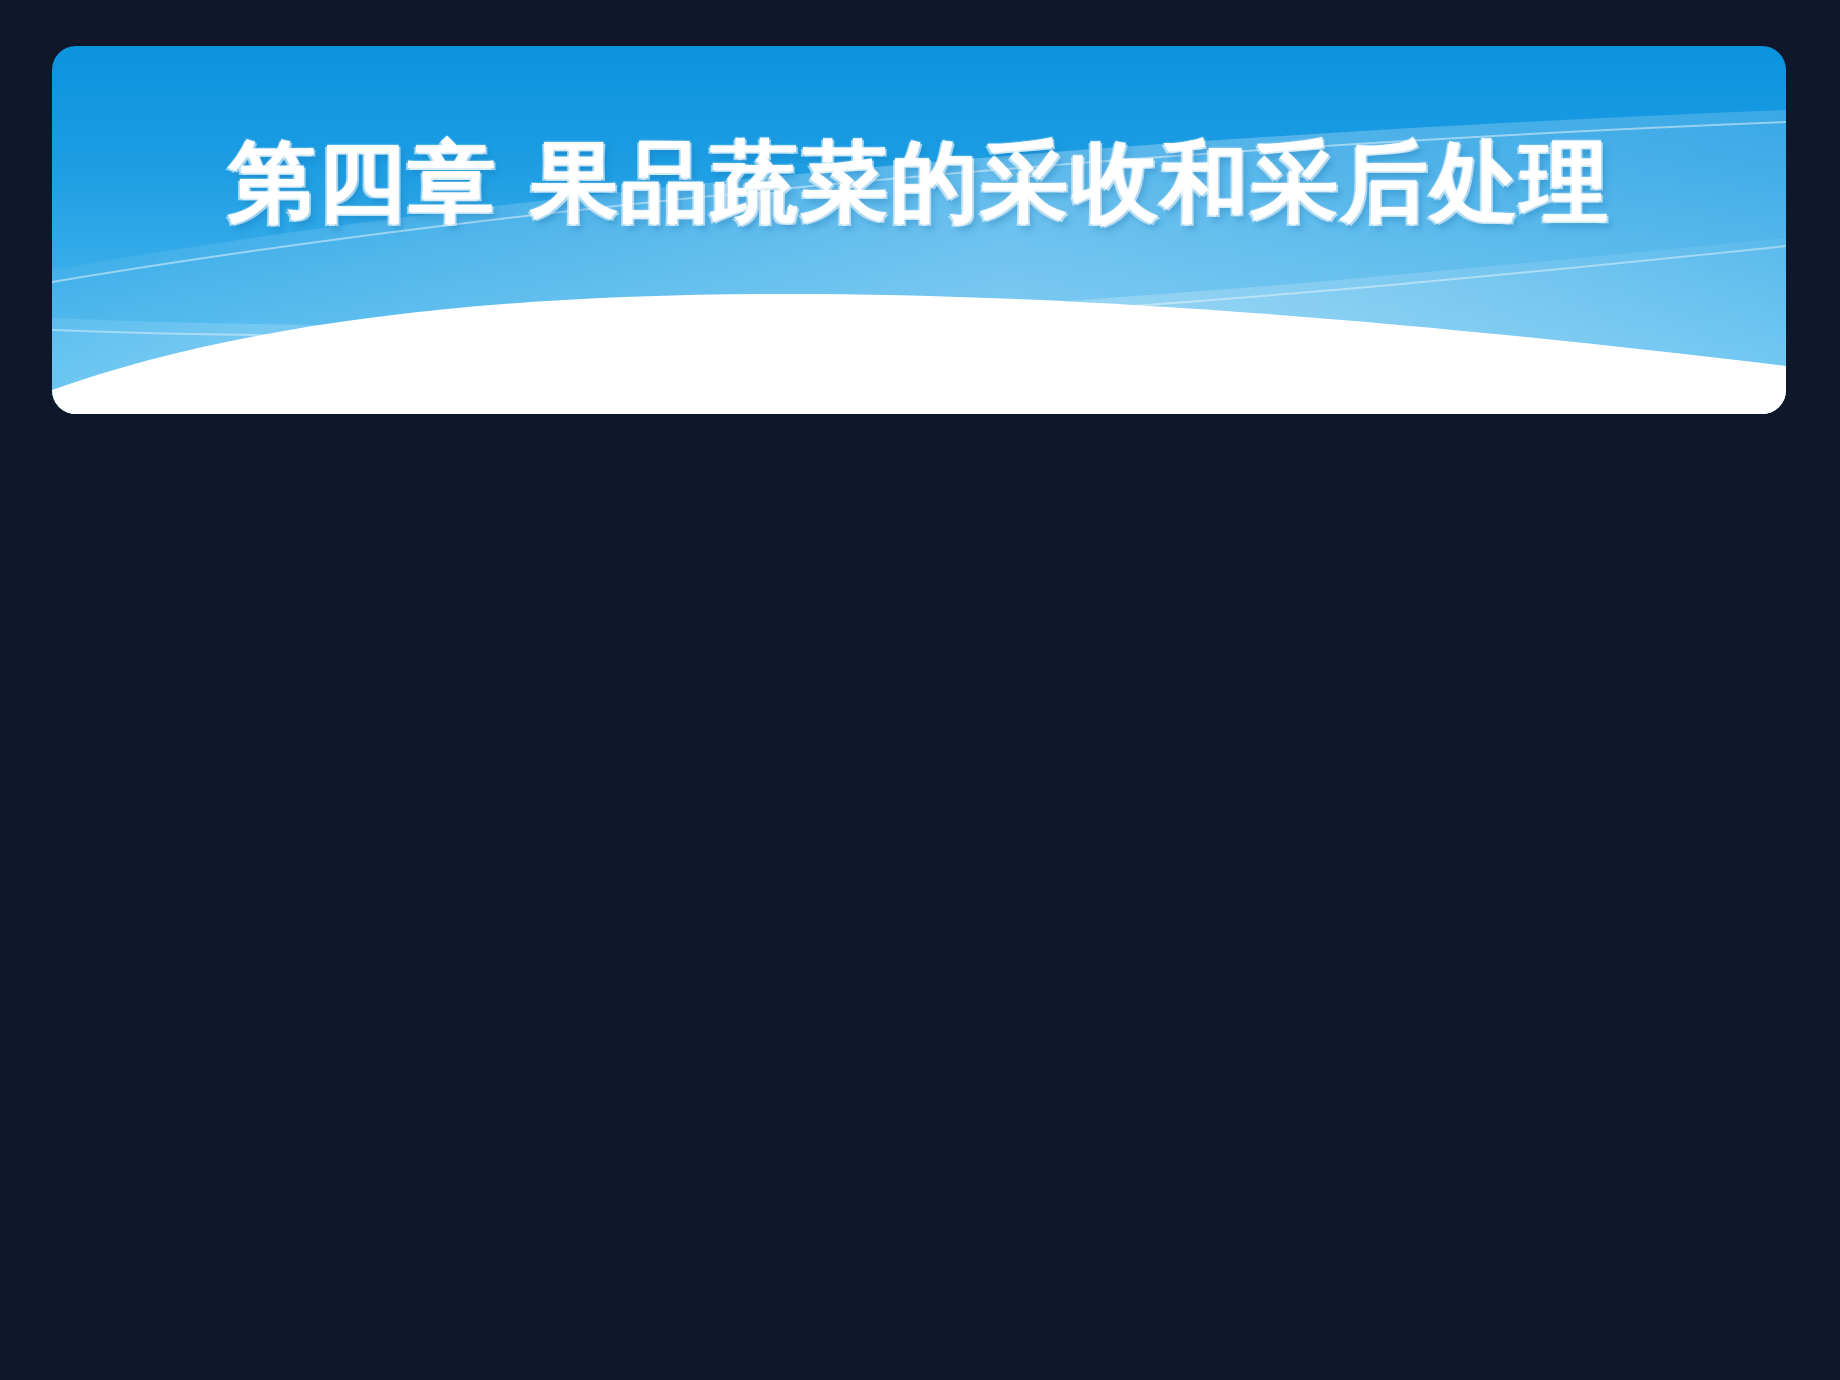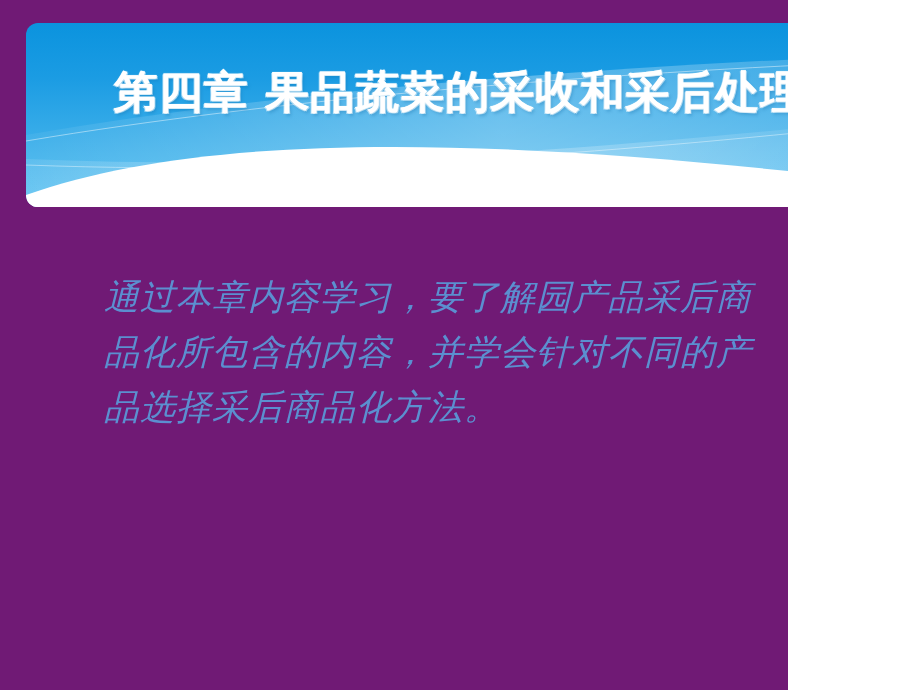--- a/index.html
+++ b/index.html
@@ -9,23 +9,23 @@
   }
   body {
     width: 920px;
     height: 690px;
     overflow: hidden;
     font-family: "Liberation Sans", sans-serif;
   }
 
   #slide {
     position: relative;
-    width: 788px;
+    width: 920px;
     height: 690px;
-    background: #701a75;
+    background: #0f172a;
     overflow: hidden;
   }
 
   
   .banner {
     position: absolute;
     left: 26px;
     top: 23px;
     width: 867px;
     height: 184px;
@@ -129,21 +129,16 @@
     </svg>
   </div>
 
   <div class="banner-title">第四章  果品蔬菜的采收和采后处理</div>
 
   <div class="content">
 
 
     <div class="spacer"></div>
 
-    <div class="paragraph">
-      <div class="para-line">通过本章内容学习，要了解园产品采后商</div>
-      <div class="para-line">品化所包含的内容，并学会针对不同的产</div>
-      <div class="para-line">品选择采后商品化方法。</div>
-    </div>
 
   </div>
 
 </div>
 
 </body></html>

